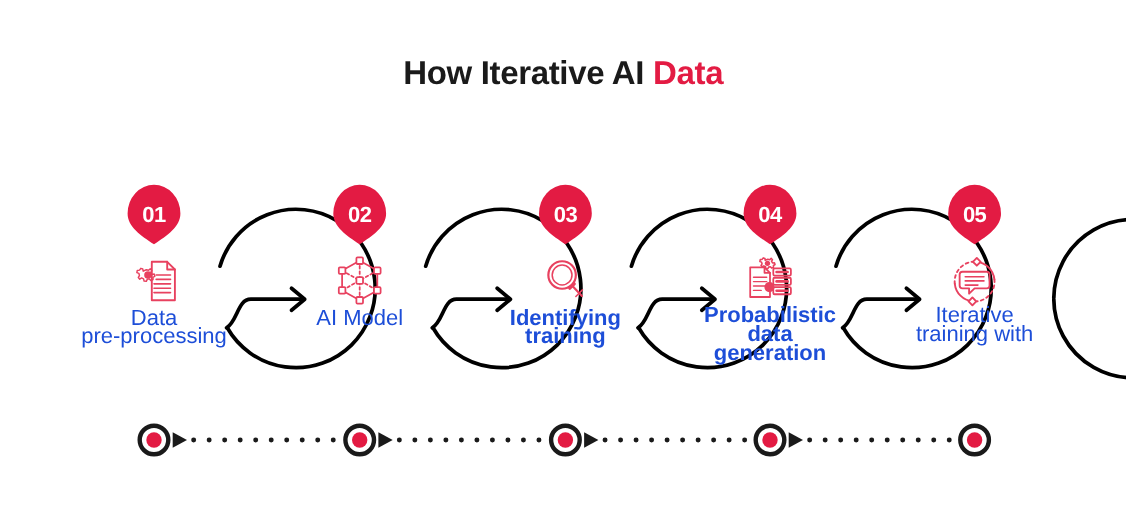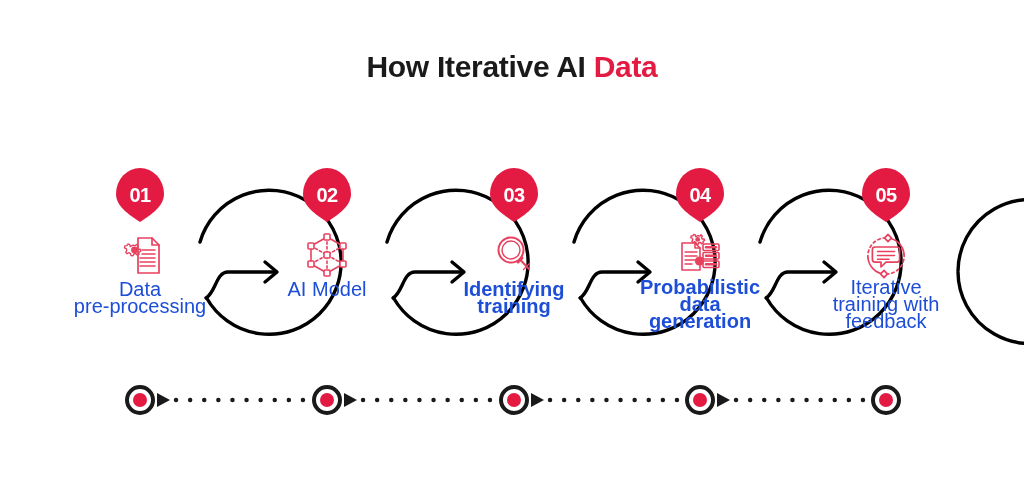--- a/index.html
+++ b/index.html
@@ -250,16 +250,15 @@
     <div>training</div>
   </div>
   <div class="step-label" style="left:610px; top:279px; width:180px;font-weight:bold;">
     <div>Probabilistic</div>
     <div>data</div>
     <div>generation</div>
   </div>
   <div class="step-label" style="left:796px; top:279px; width:180px;">
     <div>Iterative</div>
     <div>training with</div>
-    <div>feedback</div>
   </div>
 
 </div>
 
 </body></html>

